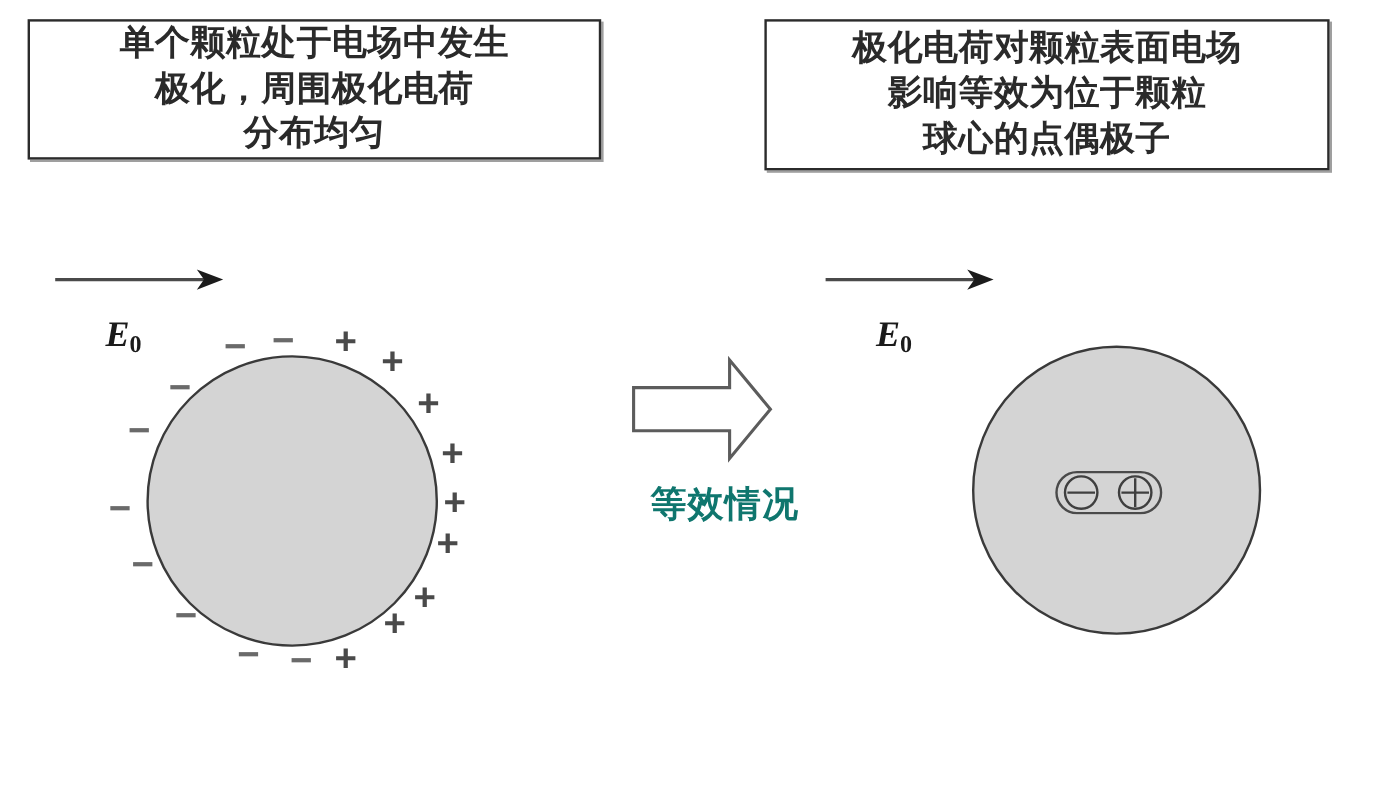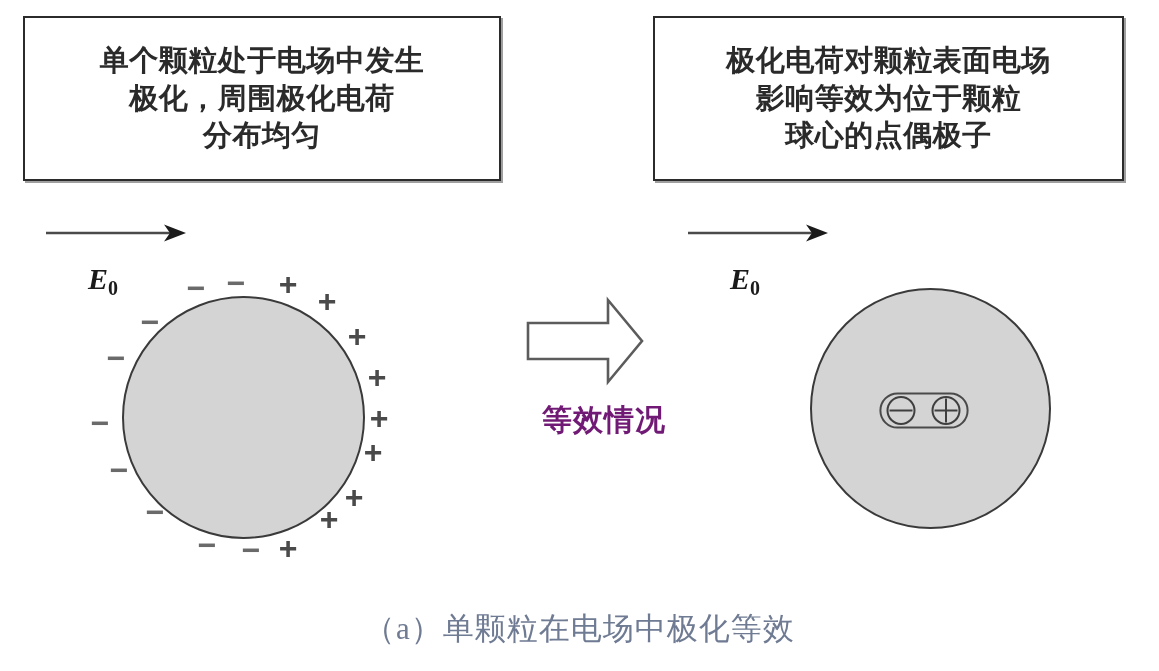--- a/index.html
+++ b/index.html
@@ -32,22 +32,22 @@
     font-family: "Liberation Serif", "DejaVu Serif", serif;
     font-size: 29px;
     font-weight: 700;
     line-height: 1.30;
     color: #2a2a2a;
     letter-spacing: 0.5px;
     padding: 0 14px;
     white-space: pre-line;
   }
 
-  #box-left  { left: 23px;  top: 16px; width: 478px; height: 165px; align-items: center; }
-  #box-right { left: 653px; top: 16px; width: 471px; height: 165px; }
+  #box-left  { left: 23px;  top: 16px; width: 478px; height: 117px; align-items: center; }
+  #box-right { left: 637px; top: 16px; width: 471px; height: 126px; }
 
   
   .field-arrow {
     position: absolute;
     height: 22px;
   }
   .field-arrow svg { display: block; overflow: visible; }
 
   .field-label {
     position: absolute;
@@ -118,21 +118,21 @@
 
   #equiv-label {
     position: absolute;
     left: 519px;
     top: 400px;
     width: 170px;
     text-align: center;
     font-family: "Liberation Serif", "DejaVu Serif", serif;
     font-size: 30px;
     font-weight: 700;
-    color: #701a75;
+    color: #0f766e;
     letter-spacing: 1px;
   }
 
   
   #caption {
     position: absolute;
     left: 0;
     top: 608px;
     width: 1159px;
     text-align: center;
@@ -218,15 +218,14 @@
 
       <circle cx="22" cy="18.5" r="13.5" fill="#d4d4d4" stroke="#3f3f3f" stroke-width="2"></circle>
       <line x1="10.5" y1="18.5" x2="33.5" y2="18.5" stroke="#3f3f3f" stroke-width="2"></line>
 
       <circle cx="67" cy="18.5" r="13.5" fill="#d4d4d4" stroke="#3f3f3f" stroke-width="2"></circle>
       <line x1="55.5" y1="18.5" x2="78.5" y2="18.5" stroke="#3f3f3f" stroke-width="2"></line>
       <line x1="67" y1="6.5" x2="67" y2="30.5" stroke="#3f3f3f" stroke-width="2"></line>
     </svg>
   </div>
 
-  <div id="caption">（a）单颗粒在电场中极化等效</div>
 
 </div>
 
 </body></html>

